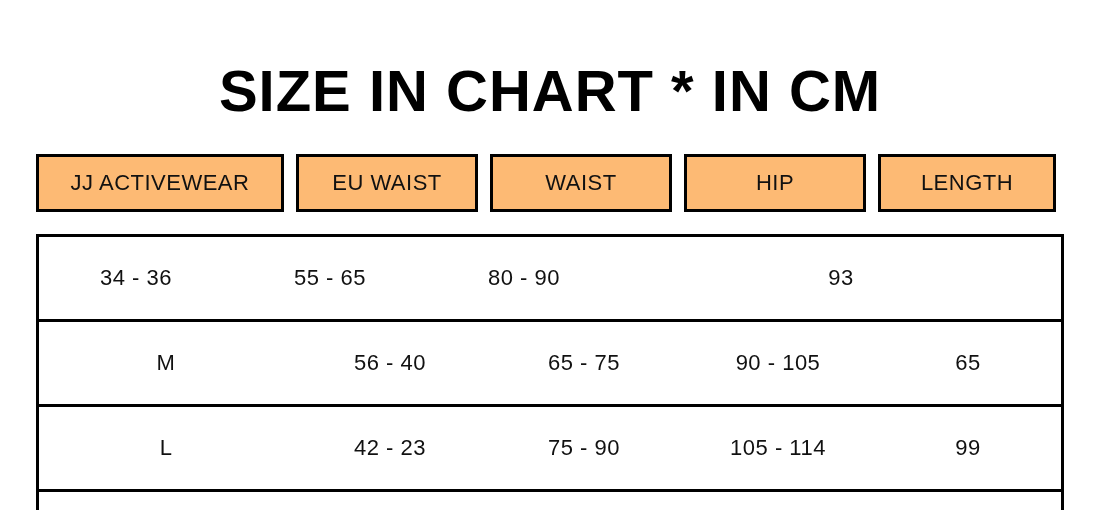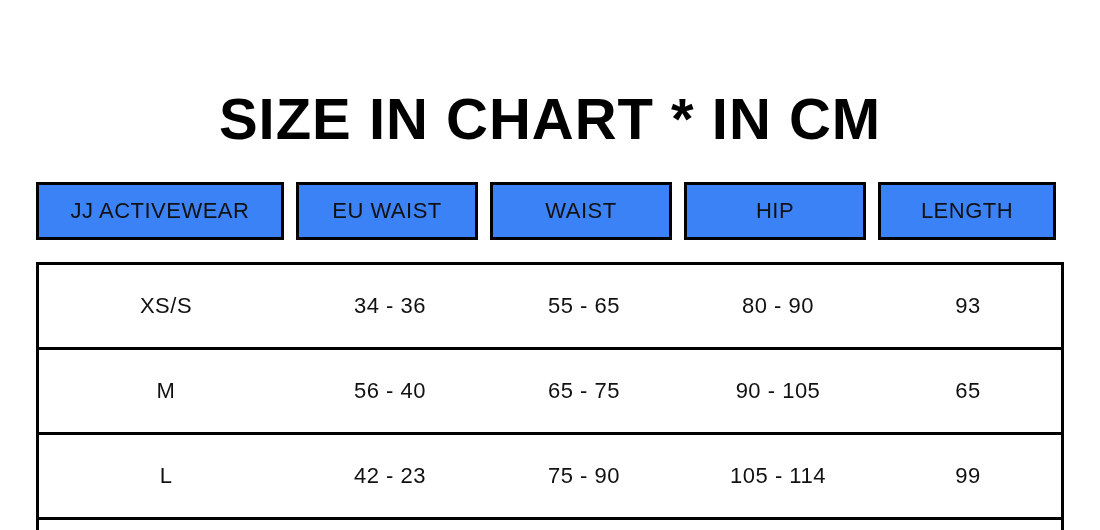--- a/index.html
+++ b/index.html
@@ -21,40 +21,40 @@
     box-sizing: border-box;
   }
   .title {
     text-align: center;
     font-family: "Liberation Sans", sans-serif;
     font-weight: 700;
     font-size: 58px;
     letter-spacing: 1px;
     line-height: 1;
     margin: 0;
-    padding-top: 90px;
+    padding-top: 62px;
     color: #000000;
     white-space: nowrap;
   }
   .header-row {
     display: flex;
     gap: 12px;
     margin: 34px 36px 0 36px;
   }
   .header-cell {
     border: 3px solid #000000;
     height: 58px;
     display: flex;
     align-items: center;
     justify-content: center;
     font-size: 22px;
     font-weight: 400;
     letter-spacing: 0.5px;
     box-sizing: border-box;
-    background: #3b82f6;
+    background: #fdba74;
     white-space: nowrap;
   }
   .hc-0 { flex: 0 0 248px; }
   .hc-1 { flex: 0 0 182px; }
   .hc-2 { flex: 0 0 182px; }
   .hc-3 { flex: 0 0 182px; }
   .hc-4 { flex: 0 0 178px; }
 
   .grid {
     margin: 22px 36px 0 36px;
@@ -105,21 +105,20 @@
     <div class="header-cell hc-0">JJ ACTIVEWEAR</div>
     <div class="header-cell hc-1">EU WAIST</div>
     <div class="header-cell hc-2">WAIST</div>
     <div class="header-cell hc-3">HIP</div>
     <div class="header-cell hc-4">LENGTH</div>
   </div>
 
   <div class="grid">
 
     <div class="grid-row">
-      <div class="cell c-0">XS/S</div>
       <div class="cell c-1">34 - 36</div>
       <div class="cell c-2">55 - 65</div>
       <div class="cell c-3">80 - 90</div>
       <div class="cell c-4">93</div>
     </div>
 
     <div class="grid-row">
       <div class="cell c-0">M</div>
       <div class="cell c-1">56 - 40</div>
       <div class="cell c-2">65 - 75</div>

